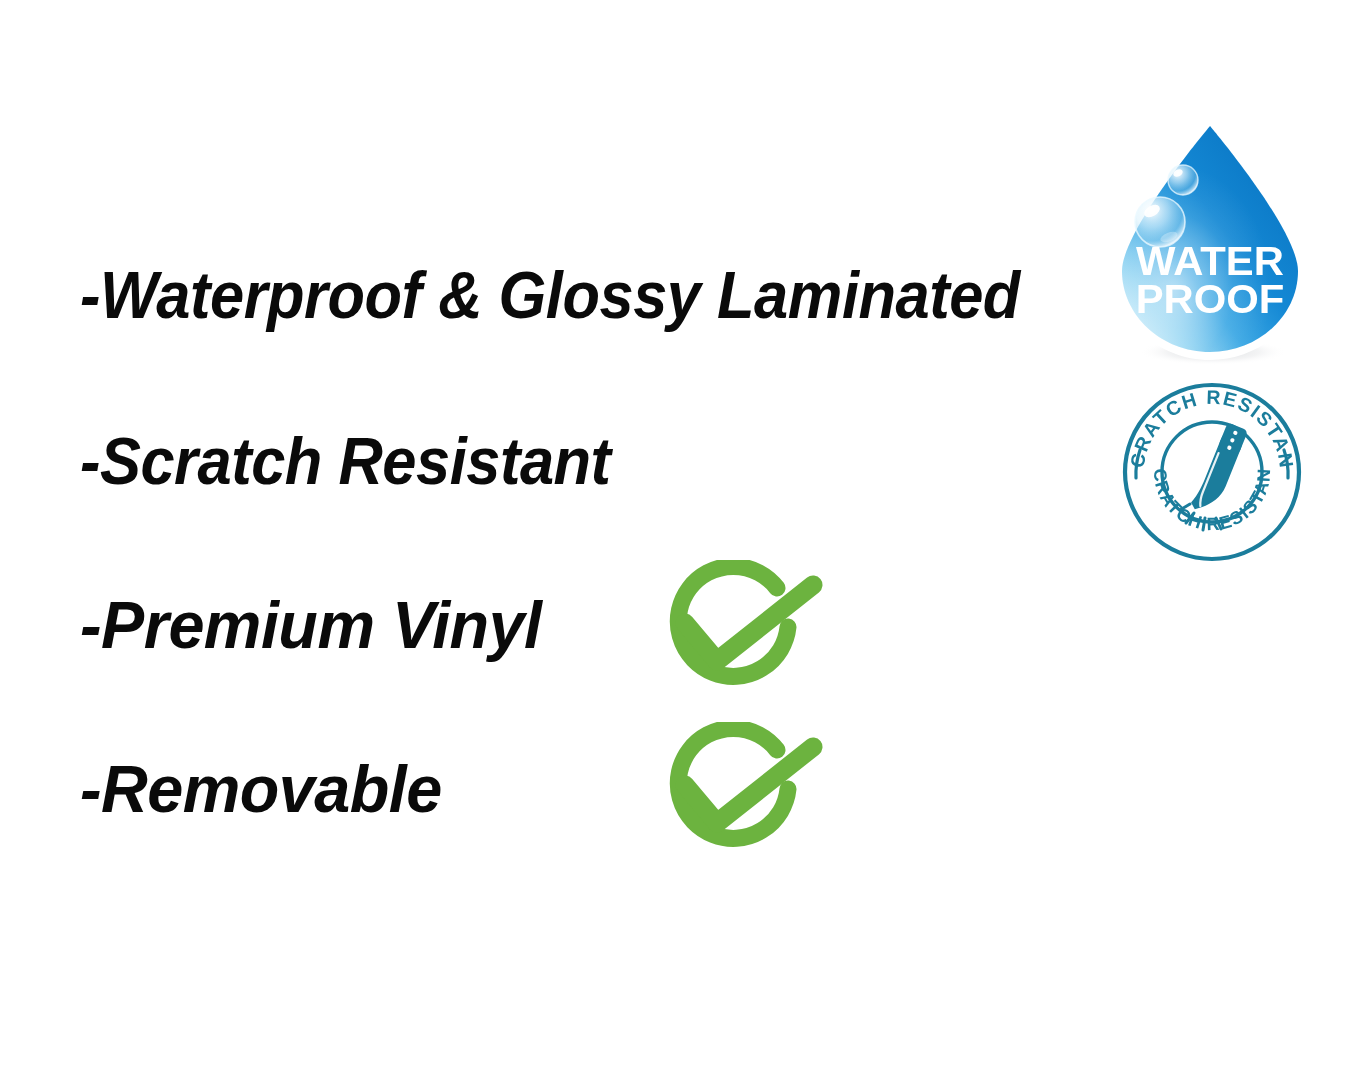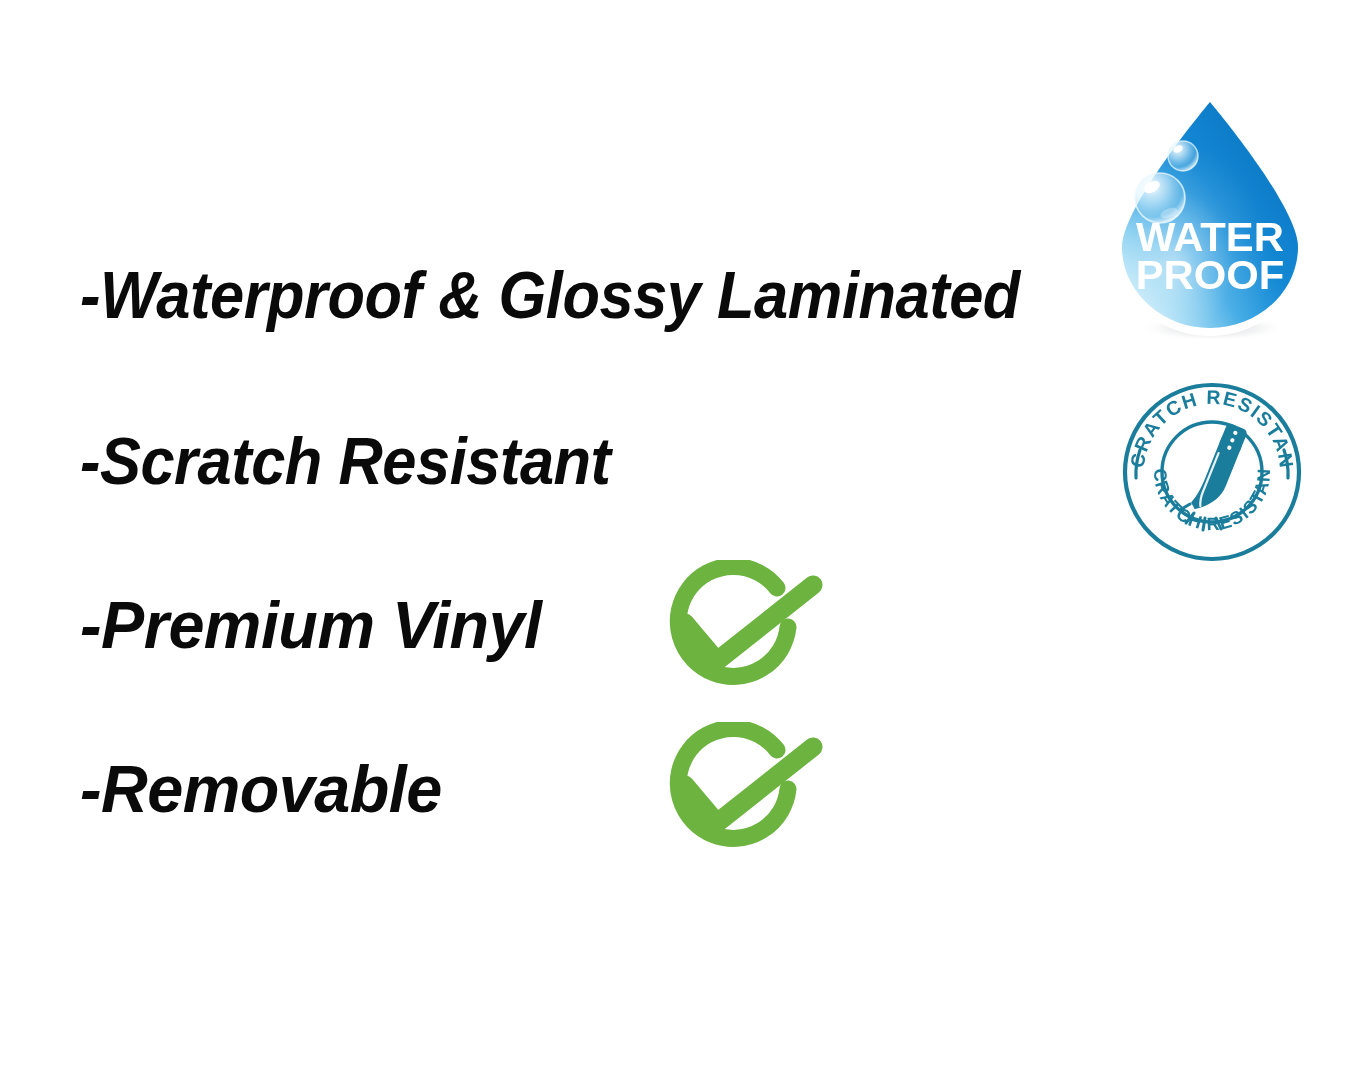--- a/index.html
+++ b/index.html
@@ -67,21 +67,21 @@
     font-size: 66px;
     transform: scaleX(0.98);
     transform-origin: left center;
     letter-spacing: -0.5px;
   }
 
   
   .waterproof-badge {
     position: absolute;
     left: 1097px;
-    top: 90px;
+    top: 114px;
     width: 226px;
     height: 252px;
   }
   .waterproof-badge svg {
     display: block;
     width: 226px;
     height: 252px;
   }
   .wp-text {
     position: absolute;

